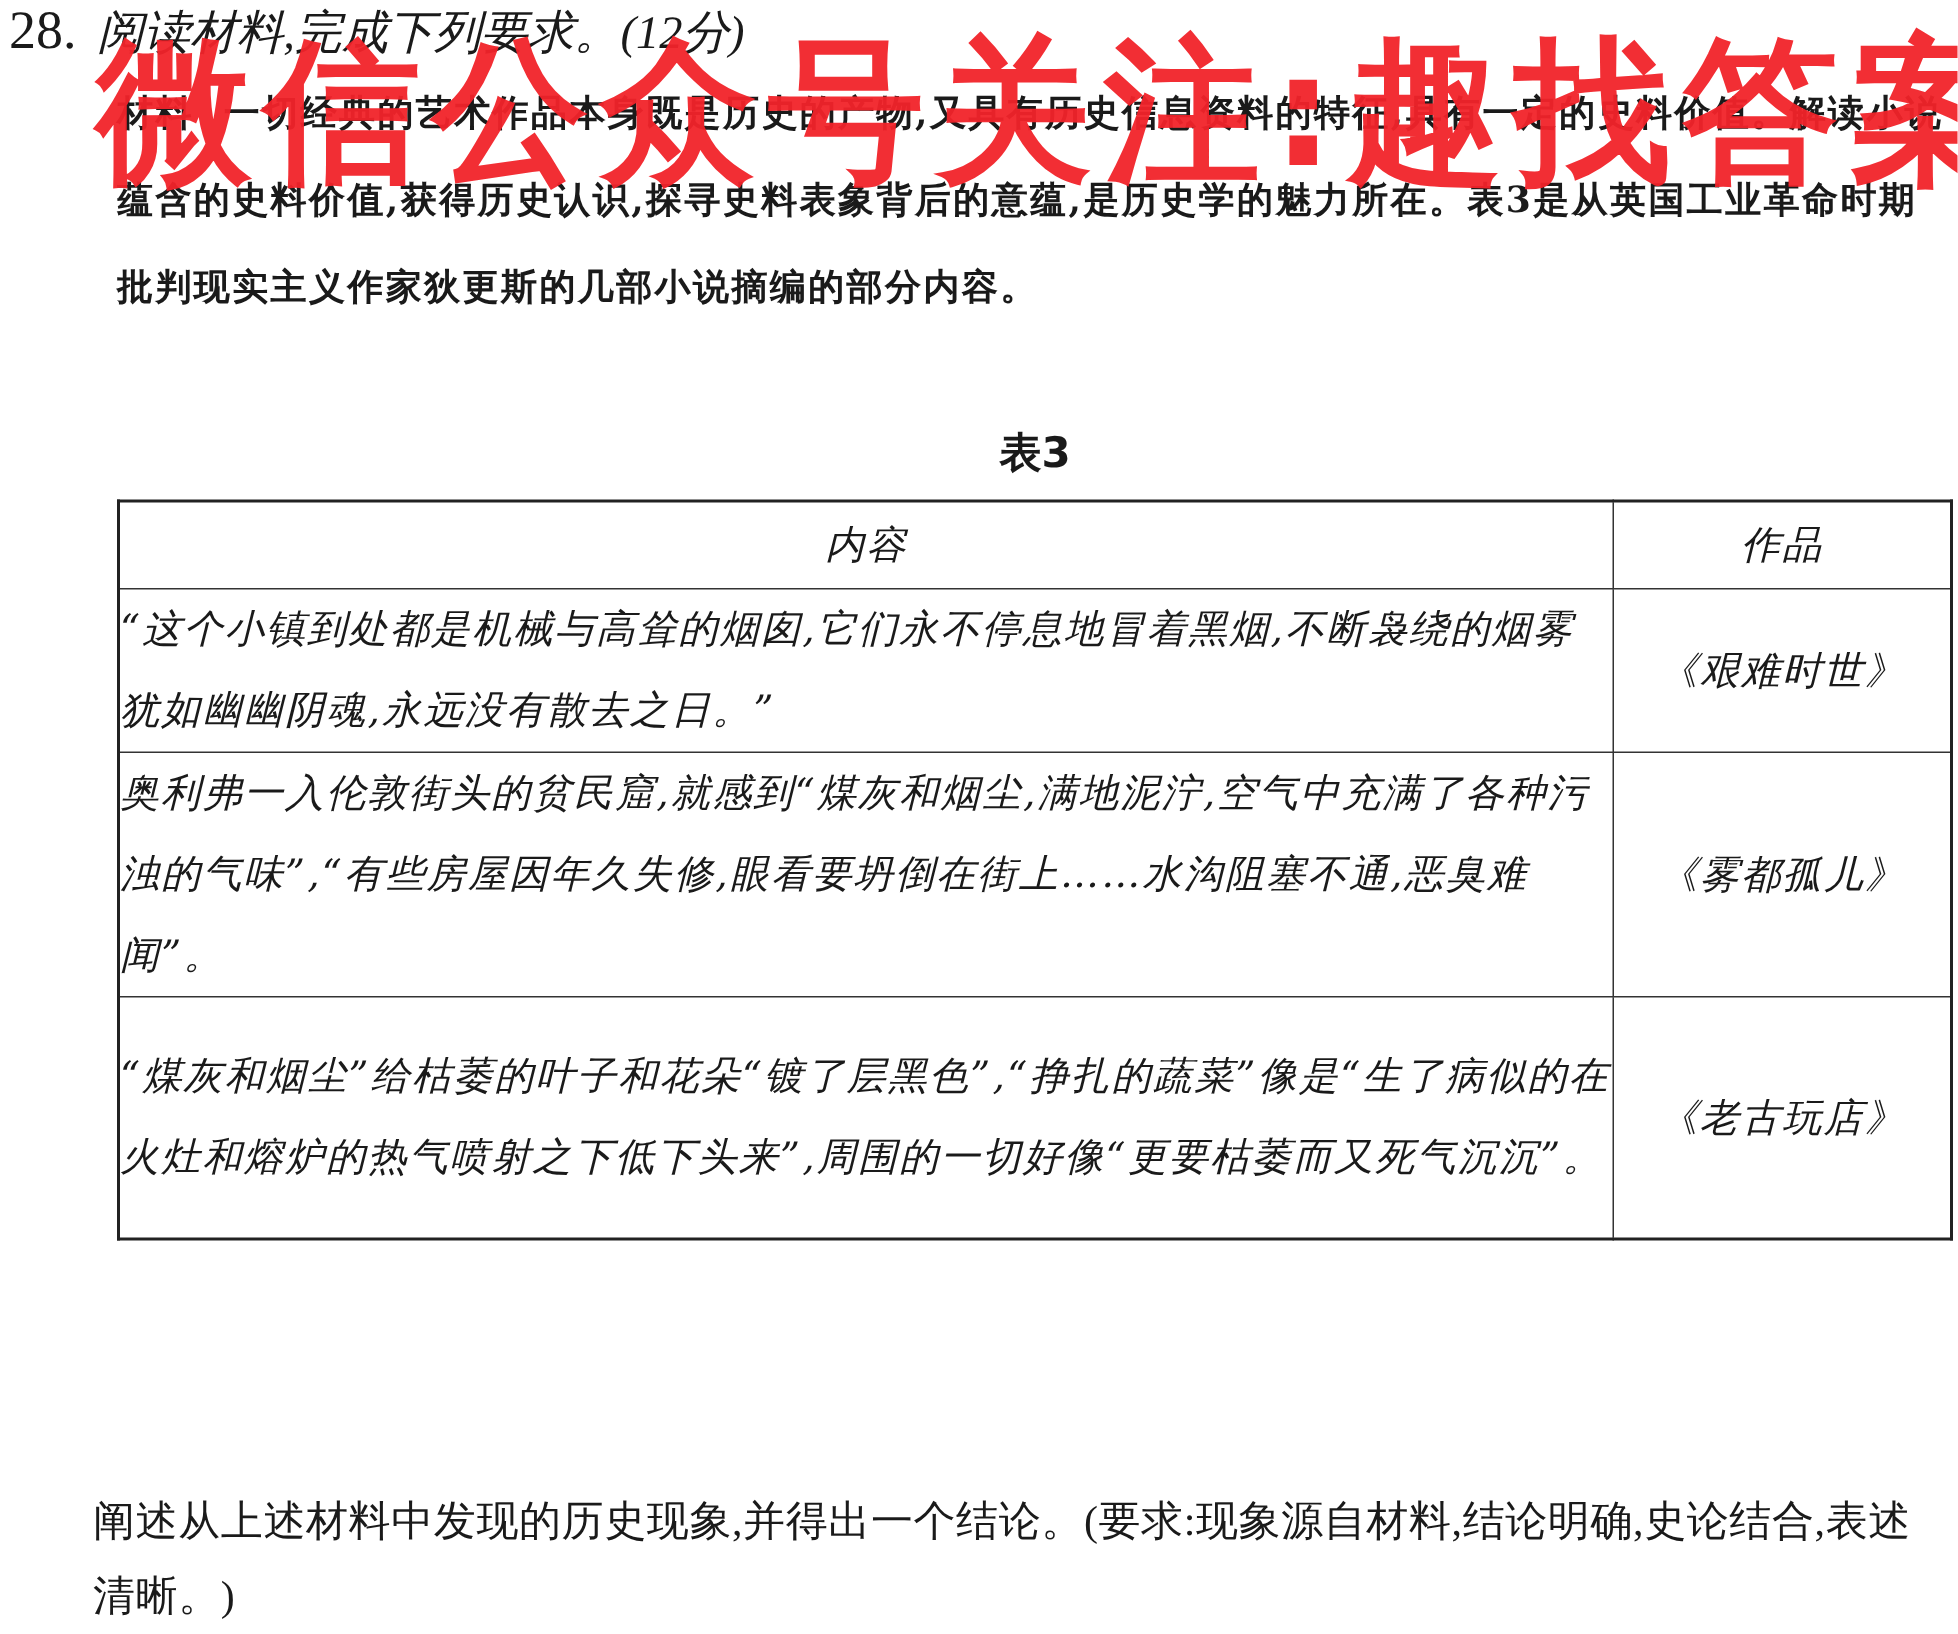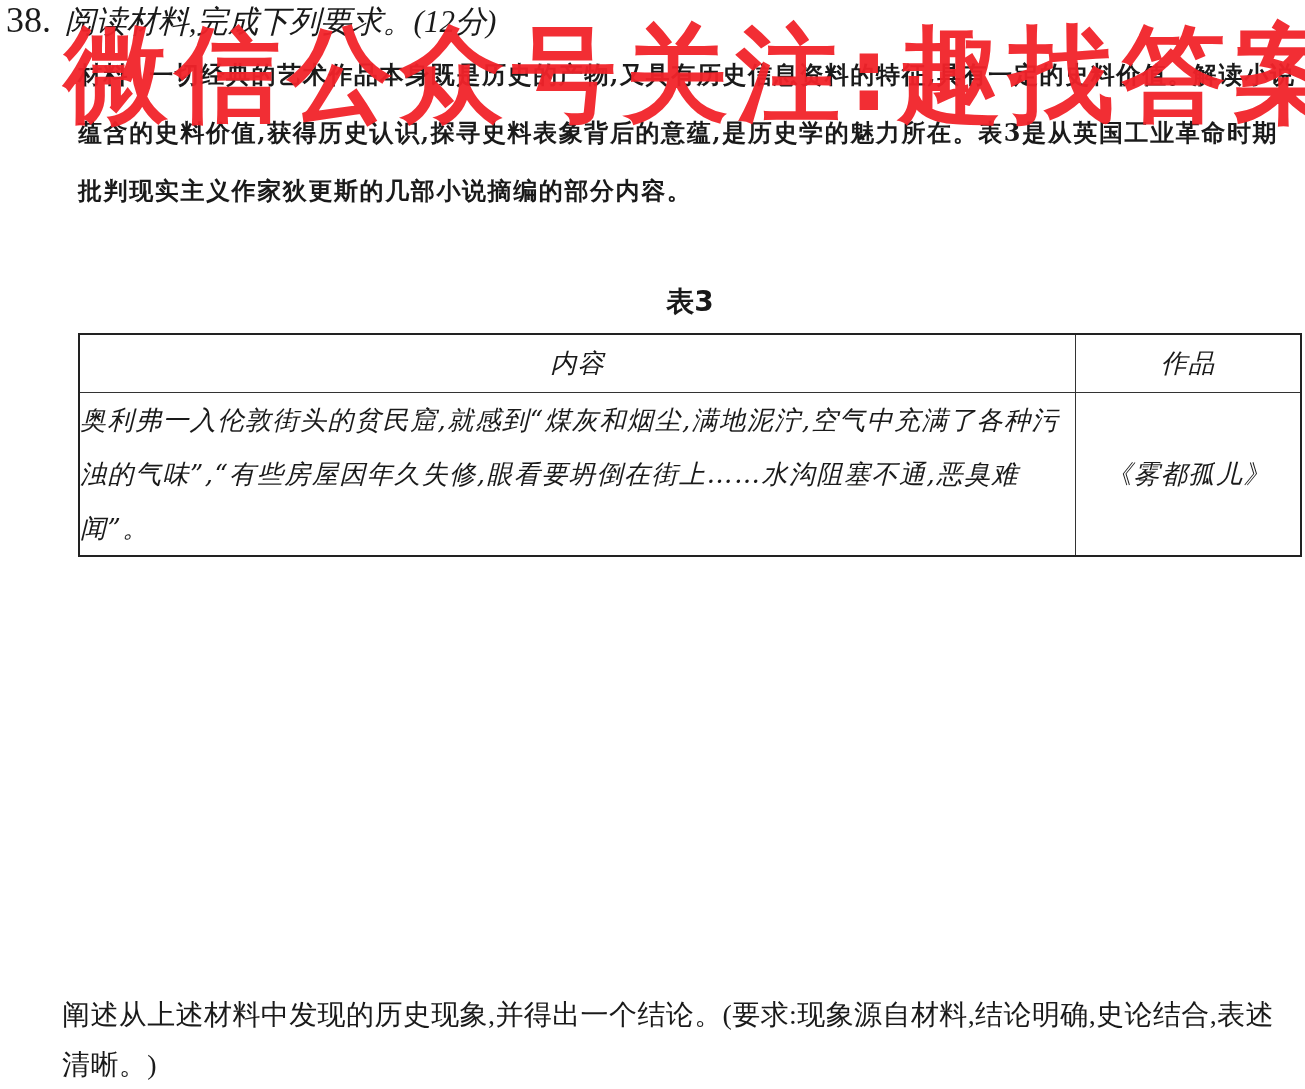--- a/index.html
+++ b/index.html
@@ -110,40 +110,48 @@
       letter-spacing: 8px;
       white-space: nowrap;
       opacity: 0.95;
       pointer-events: none;
     }
   </style>
 </head>
 <body>
 
 <div class="q-head">
-  <span class="q-num">38.</span>
+  <span class="q-num">28.</span>
   <span class="q-title">阅读材料,完成下列要求。(12分)</span>
 </div>
 
 <div class="para para-1">
   <span class="para-label">材料</span><span>一切经典的艺术作品本身既是历史的产物,又具有历史信息资料的特征,具有一定的史料价值。解读小说蕴含的史料价值,获得历史认识,探寻史料表象背后的意蕴,是历史学的魅力所在。表3是从英国工业革命时期批判现实主义作家狄更斯的几部小说摘编的部分内容。</span>
 </div>
 
 <div class="table-caption">表3</div>
 
 <table class="excerpts">
   <thead>
     <tr>
       <th class="col-content">内容</th>
       <th class="col-work">作品</th>
     </tr>
   </thead>
   <tbody>
+    <tr class="row-1">
+      <td class="content-cell">“这个小镇到处都是机械与高耸的烟囱,它们永不停息地冒着黑烟,不断袅绕的烟雾犹如幽幽阴魂,永远没有散去之日。”</td>
+      <td class="work-cell">《艰难时世》</td>
+    </tr>
     <tr class="row-2">
       <td class="content-cell">奥利弗一入伦敦街头的贫民窟,就感到“煤灰和烟尘,满地泥泞,空气中充满了各种污浊的气味”,“有些房屋因年久失修,眼看要坍倒在街上……水沟阻塞不通,恶臭难闻”。</td>
       <td class="work-cell">《雾都孤儿》</td>
+    </tr>
+    <tr class="row-4">
+      <td class="content-cell">“煤灰和烟尘”给枯萎的叶子和花朵“镀了层黑色”,“挣扎的蔬菜”像是“生了病似的在火灶和熔炉的热气喷射之下低下头来”,周围的一切好像“更要枯萎而又死气沉沉”。</td>
+      <td class="work-cell">《老古玩店》</td>
     </tr>
   </tbody>
 </table>
 
 <div class="instructions">阐述从上述材料中发现的历史现象,并得出一个结论。(要求:现象源自材料,结论明确,史论结合,表述清晰。)</div>
 
 <div class="watermark">微信公众号关注:趣找答案</div>
 
 </body></html>

